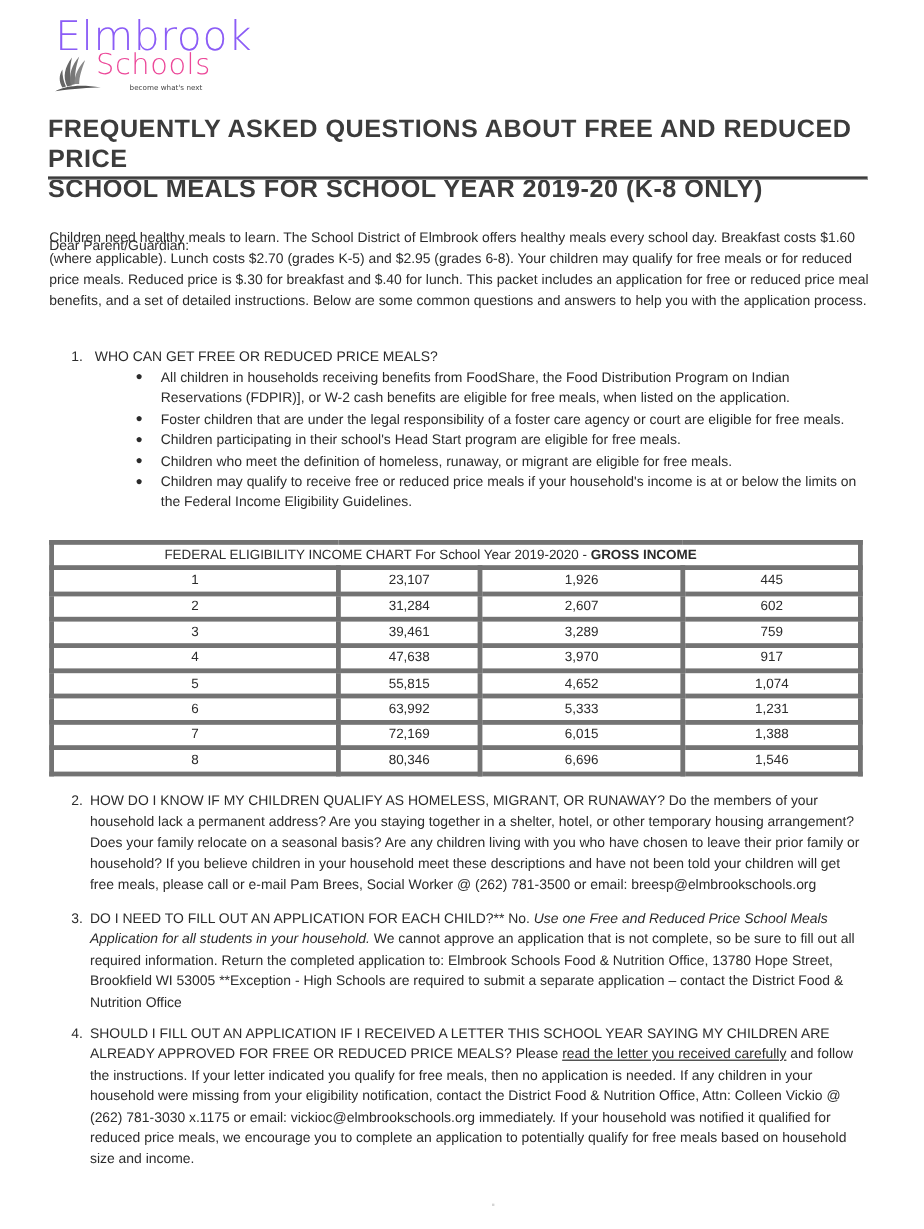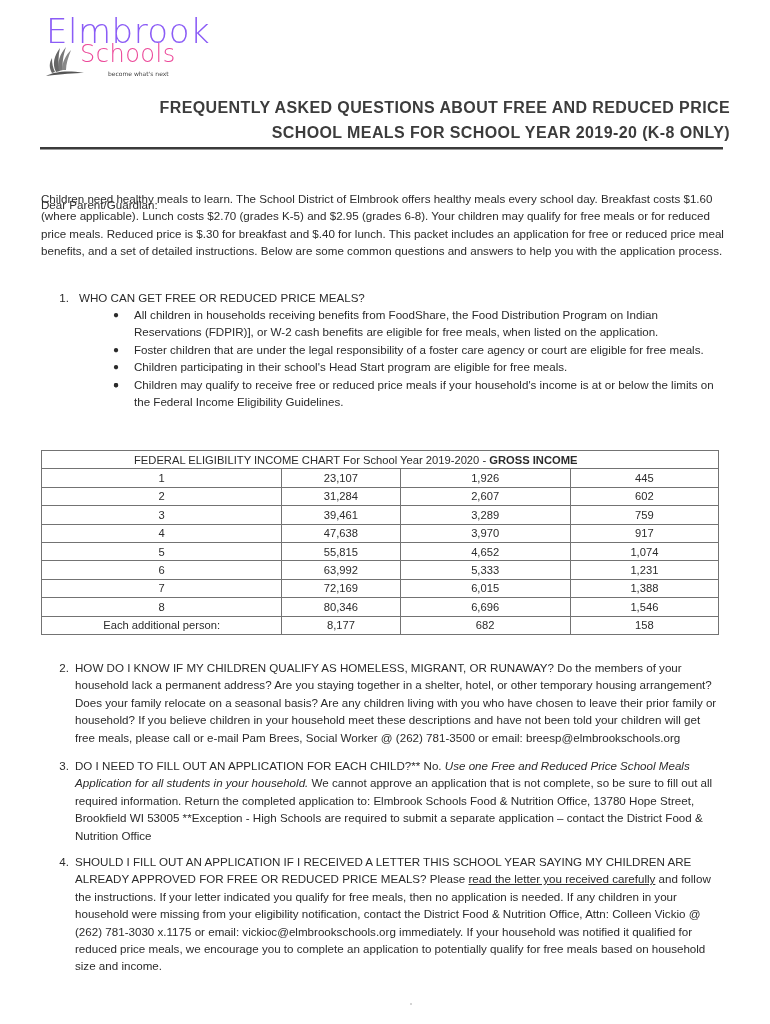--- a/index.html
+++ b/index.html
@@ -59,24 +59,24 @@
       left: 0px;
       top: 36px;
       width: 46px;
       height: 32px;
     }
     .title {
       position: absolute;
       left: 40px;
       top: 95px;
       width: 690px;
-      text-align: right;
+      text-align: left;
       font-family: "Liberation Sans", sans-serif;
       font-weight: bold;
-      font-size: 16px;
+      font-size: 21px;
       line-height: 25px;
       color: #3c3c3c;
       letter-spacing: 0.4px;
     }
     .title-rule {
       position: absolute;
       left: 40px;
       top: 147px;
       width: 683px;
       height: 2px;
@@ -139,21 +139,21 @@
       position: absolute;
       left: 41px;
       top: 450px;
       width: 678px;
       border-collapse: collapse;
       font-family: "Liberation Sans", sans-serif;
       font-size: 11.2px;
       color: #2b2b2b;
     }
     table.income td, table.income th {
-      border: 1px solid #737373;
+      border: 4px solid #737373;
       height: 17.4px;
       padding: 0;
       text-align: center;
       font-weight: normal;
       line-height: 16px;
     }
     table.income .caption-cell {
       text-align: left;
       padding-left: 92px;
     }
@@ -215,21 +215,21 @@
 <div class="body-text greeting">Dear Parent/Guardian:</div>
 <div class="body-text intro">Children need healthy meals to learn. The School District of Elmbrook offers healthy meals every school day. Breakfast costs $1.60 (where applicable).  Lunch costs $2.70 (grades K-5) and $2.95 (grades 6-8). Your children may qualify for free meals or for reduced price meals. Reduced price is $.30 for breakfast and $.40 for lunch. This packet includes an application for free or reduced price meal benefits, and a set of detailed instructions. Below are some common questions and answers to help you with the application process.</div>
 
 <div class="q1">
   <span class="qnum">1.</span>
   <span class="q1-head">WHO CAN GET FREE OR REDUCED PRICE MEALS?</span>
   <ul class="bullets">
     <li><span class="dot">●</span><span>All children in households receiving benefits from FoodShare, the Food Distribution Program on Indian Reservations (FDPIR)], or W-2 cash benefits are eligible for free meals, when listed on the application.</span></li>
     <li><span class="dot">●</span><span>Foster children that are under the legal responsibility of a foster care agency or court are eligible for free meals.</span></li>
     <li><span class="dot">●</span><span>Children participating in their school's Head Start program are eligible for free meals.</span></li>
-    <li><span class="dot">●</span></li>
+    <li><span class="dot">●</span><span>Children who meet the definition of homeless, runaway, or migrant are eligible for free meals.</span></li>
     <li><span class="dot">●</span><span>Children may qualify to receive free or reduced price meals if your household's income is at or below the limits on the Federal Income Eligibility Guidelines.</span></li>
   </ul>
 </div>
 
 <table class="income">
   <colgroup>
     <col class="col1">
       <col class="col2">
       <col class="col3">
       <col class="col4">
@@ -281,26 +281,20 @@
         <td>72,169</td>
         <td>6,015</td>
         <td>1,388</td>
       </tr>
       <tr>
         <td>8</td>
         <td>80,346</td>
         <td>6,696</td>
         <td>1,546</td>
       </tr>
-      <tr>
-        <td>Each additional person:</td>
-        <td>8,177</td>
-        <td>682</td>
-        <td>158</td>
-      </tr>
     </tbody>
 </table>
 
 <div class="qblock q2">
   <span class="qnum">2.</span>
   <div class="qtext">HOW DO I KNOW IF MY CHILDREN QUALIFY AS HOMELESS, MIGRANT, OR RUNAWAY? Do the members of your household lack a permanent address? Are you staying together in a shelter, hotel, or other temporary housing arrangement? Does your family relocate on a seasonal basis? Are any children living with you who have chosen to leave their prior family or household? If you believe children in your household meet these descriptions and have not been told your children will get free meals, please call or e-mail Pam Brees, Social Worker @ (262) 781-3500 or email:  breesp@elmbrookschools.org</div>
 </div>
 
 <div class="qblock q3">
   <span class="qnum">3.</span>

